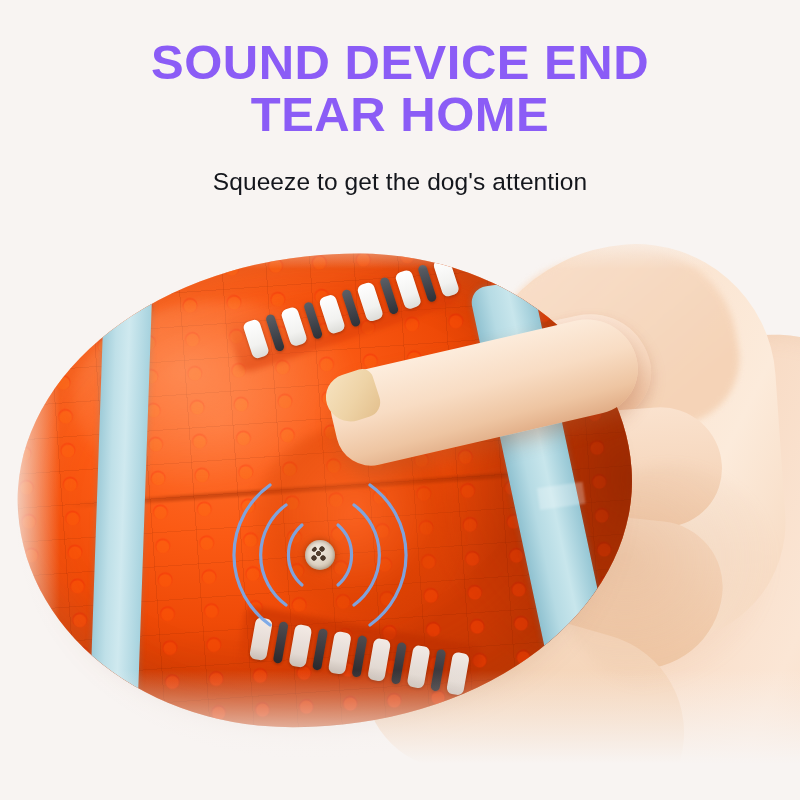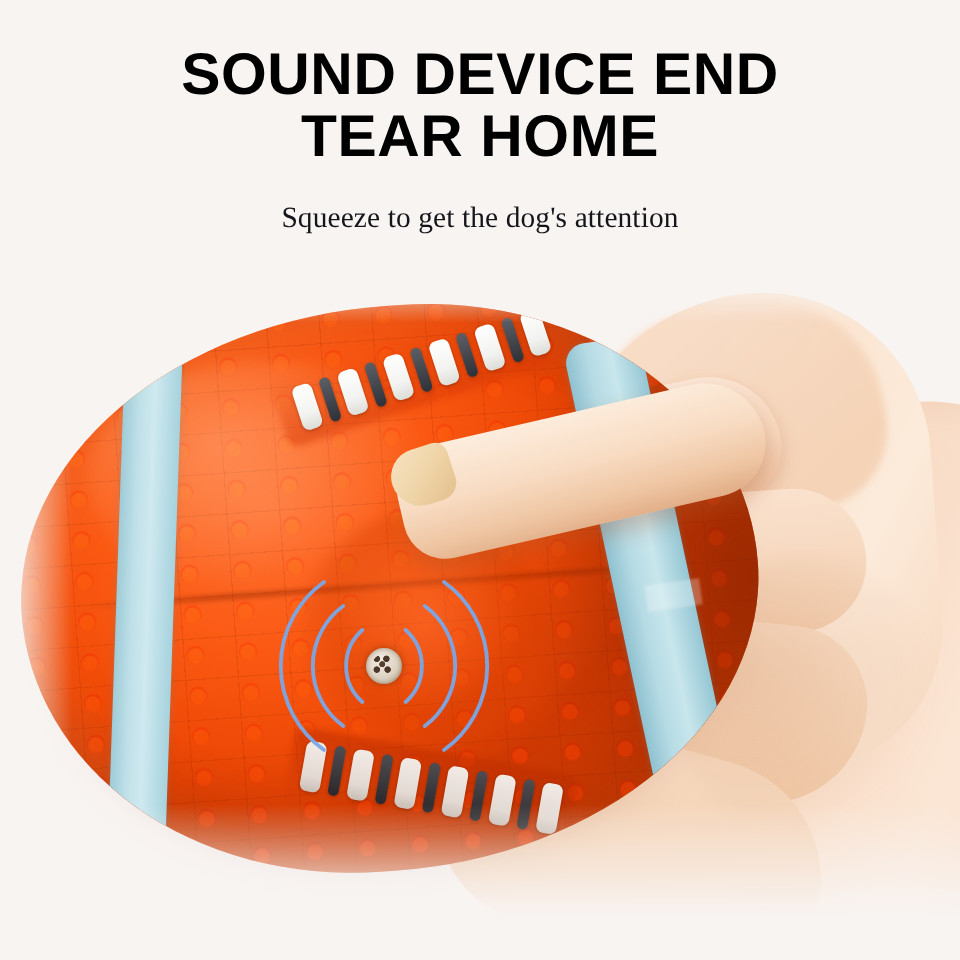--- a/index.html
+++ b/index.html
@@ -31,28 +31,28 @@
     width: 800px;
     text-align: center;
     z-index: 40;
   }
   .headline {
     font-family: "Liberation Sans", sans-serif;
     font-weight: bold;
     font-size: 49px;
     line-height: 52px;
     letter-spacing: 0.5px;
-    color: #000000;
+    color: #8b5cf6;
     text-transform: uppercase;
     margin: 0;
     padding: 0;
     white-space: pre-line;
   }
   .subheadline {
-    font-family: Liberation Serif, serif;
+    font-family: Liberation Sans, sans-serif;
     font-weight: normal;
     font-size: 24.5px;
     line-height: 30px;
     color: #14161c;
     margin: 0;
     padding-top: 27px;
     letter-spacing: 0.1px;
   }
 
   

